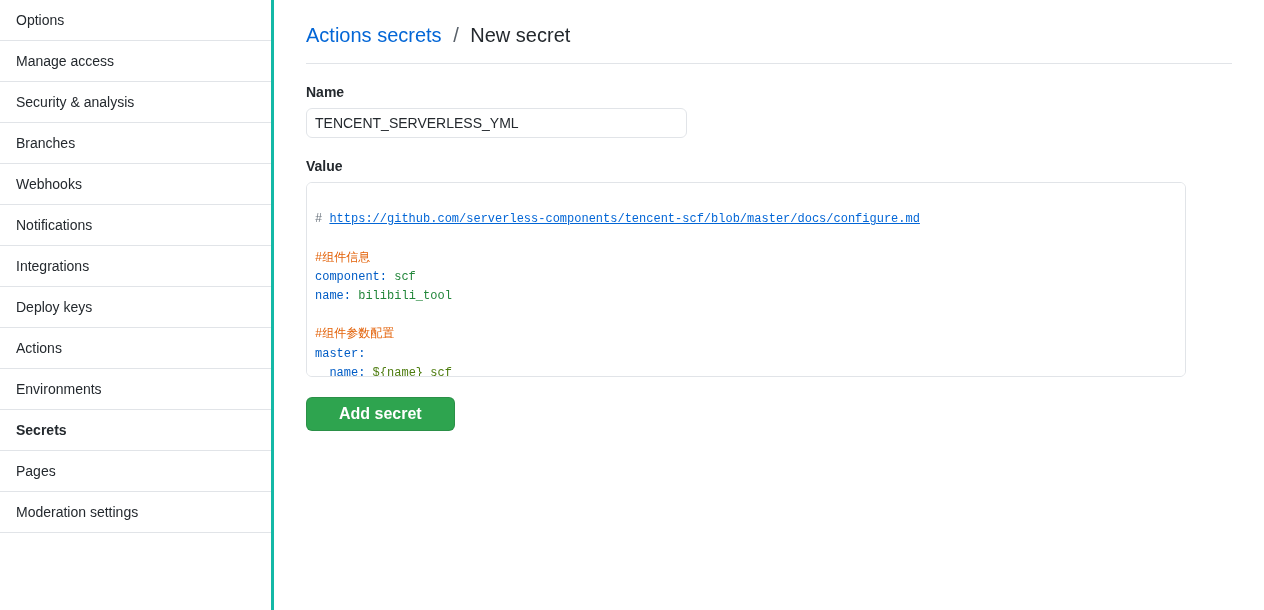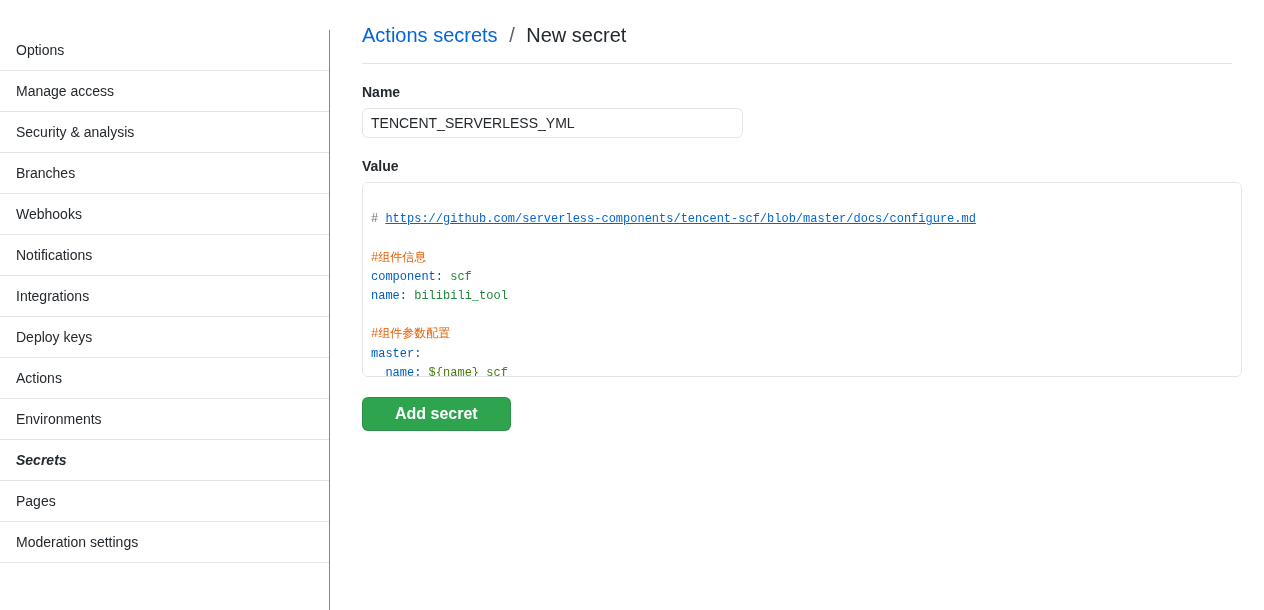--- a/index.html
+++ b/index.html
@@ -6,38 +6,36 @@
     body {
       font-family: -apple-system, BlinkMacSystemFont, "Segoe UI", Helvetica, Arial, sans-serif;
       font-size: 14px;
       color: #24292e;
       background: #fff;
       display: flex;
       height: 610px;
       overflow: hidden;
     }
     .sidebar {
-      width: 330px;
-      border-right: 1px solid #14b8a6;
+      width: 274px;
+      border-right: 3px solid #14b8a6;
       flex-shrink: 0;
       overflow-y: auto;
-      margin-top: 30px;
     }
     .sidebar-item {
       display: block;
       padding: 12px 16px;
       border-bottom: 1px solid #e1e4e8;
       color: #24292e;
       text-decoration: none;
       cursor: pointer;
       font-size: 14px;
     }
     .sidebar-item.active {
       font-weight: 600;
-      font-style: italic;
     }
     .main-content {
       flex: 1;
       padding: 24px 32px;
       overflow-y: auto;
     }
     .breadcrumb {
       font-size: 20px;
       font-weight: 400;
       margin-bottom: 20px;

